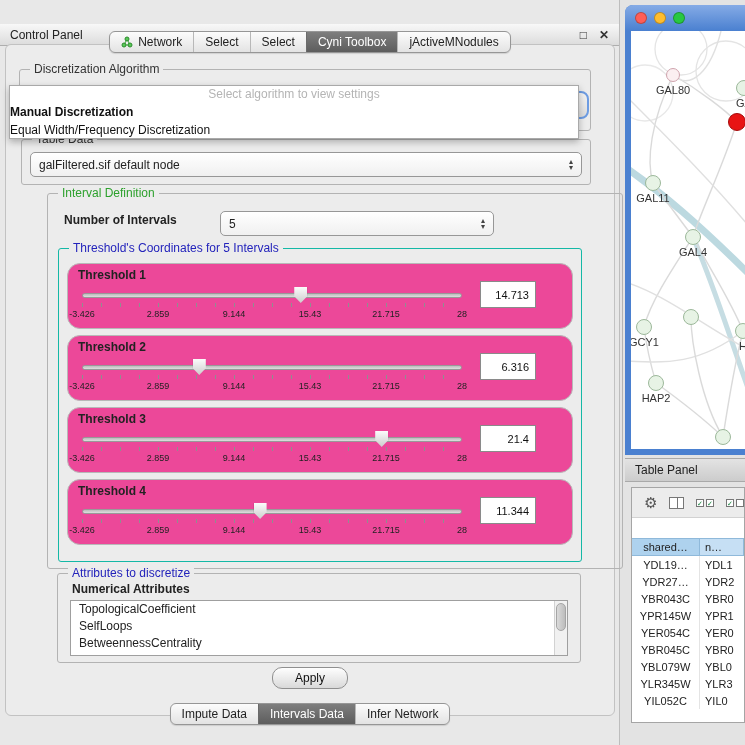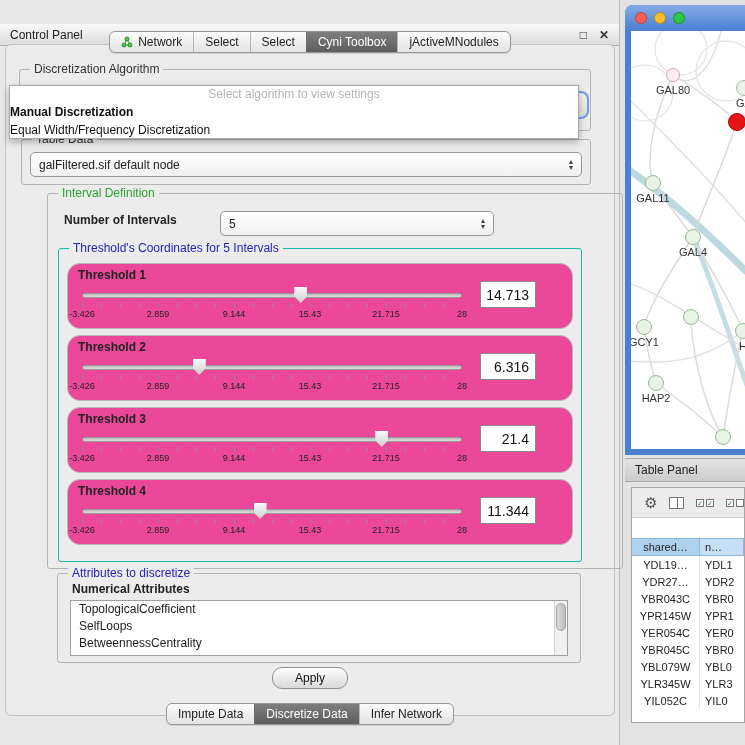--- a/index.html
+++ b/index.html
@@ -70,21 +70,21 @@
            background:linear-gradient(#fbfbfb,#cdcdcd);
            clip-path:polygon(0 0,100% 0,100% 58%,50% 100%,0 58%);
            filter:drop-shadow(0 0 1px rgba(0,0,0,.55)); }
   .ticks { position:absolute; left:0; right:0; top:17px; height:4px;
            background:repeating-linear-gradient(to right,#8f8f8f 0 1px,transparent 1px 5%); }
   .ticklabels { position:absolute; left:0; right:0; top:23px; height:12px; font-size:9px; color:#222; }
   .ticklabels span { position:absolute; transform:translateX(-50%); white-space:nowrap; }
   .tl0{left:0%} .tl1{left:20%} .tl2{left:40%} .tl3{left:60%} .tl4{left:80%} .tl5{left:100%}
   .thr-value { position:absolute; left:412px; top:17px; width:56px; height:27px;
                border:1px solid #8a8a8a; background:#fff; font-family:"Liberation Sans",sans-serif;
-               font-size:14px; text-align:right; padding-right:6px; color:#111; }
+               font-size:11px; text-align:right; padding-right:6px; color:#111; }
 
   
   #attrs-group { left:51px; top:528px; width:524px; height:90px; }
   #attrs-label { position:absolute; left:14px; top:8px; font-weight:bold; }
   #attrs-list { position:absolute; left:12px; top:26px; width:498px; height:56px;
                 background:#fff; border:1px solid #9f9f9f; overflow:hidden; }
   .attr-item { height:17px; line-height:17px; padding-left:8px; white-space:nowrap; }
   #attrs-scroll { position:absolute; right:0; top:0; bottom:0; width:13px;
                   background:#f1f1f1; border-left:1px solid #d2d2d2; }
   #attrs-thumb { position:absolute; left:1px; right:1px; top:2px; height:28px;
@@ -309,21 +309,21 @@
 
       <button id="apply-btn">Apply</button>
     </div>
 
     <div id="cp-bottom-tabs">
       <div class="tabgrp">
         <div class="tab">
           <span>Impute Data</span>
         </div>
         <div class="tab selected">
-          <span>Discretize Data</span>
+          <span>Intervals Data</span>
         </div>
         <div class="tab">
           <span>Infer Network</span>
         </div>
       </div>
     </div>
   </div>
 
   <div id="net-window">
     <div id="net-titlebar">

